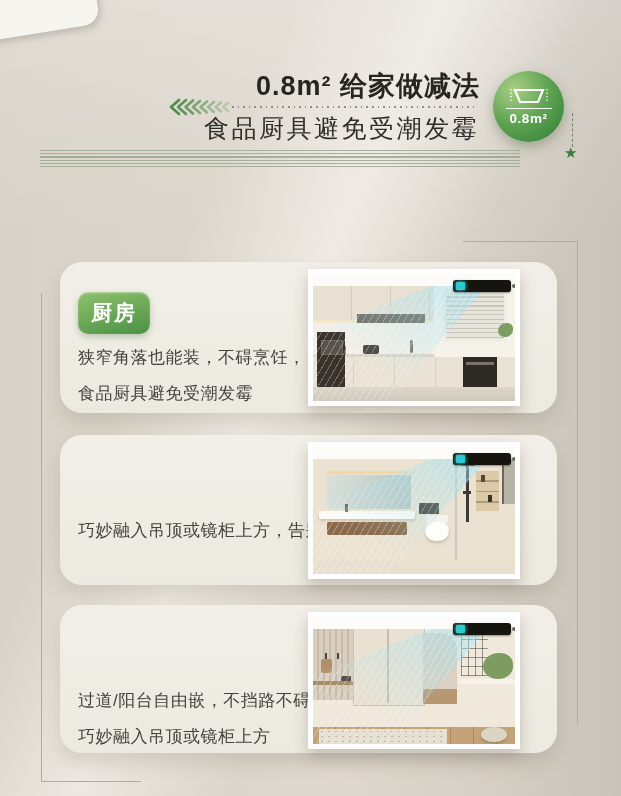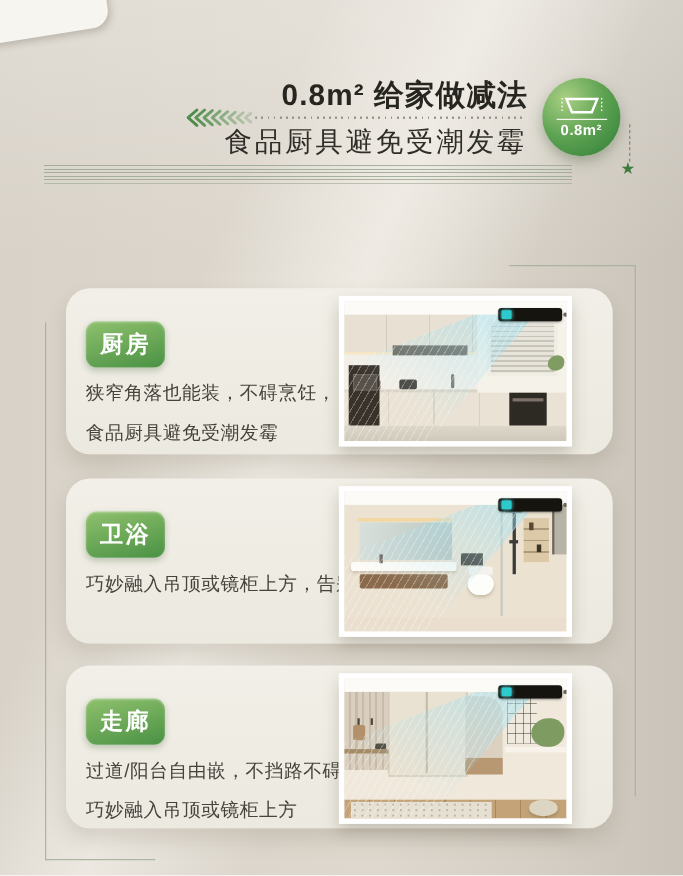--- a/index.html
+++ b/index.html
@@ -207,21 +207,20 @@
         <i class="ceil"></i>
         <span class="device">
             <span class="scr"></span>
             <span class="knob"></span>
           </span>
       </div>
     </div>
   </div>
 
   <div class="abs card c2">
-    <span class="tag">卫浴</span>
     <div class="desc">
       <div>巧妙融入吊顶或镜柜上方，告别</div>
     </div>
     <div class="photo">
       <div class="scene">
         <i class="b-wall"></i>
           <i class="b-led"></i>
           <i class="b-mirror"></i>
         <i class="b-vanity"></i>
           <i class="b-faucet"></i>
@@ -243,21 +242,20 @@
         <i class="ceil"></i>
         <span class="device">
             <span class="scr"></span>
             <span class="knob"></span>
           </span>
       </div>
     </div>
   </div>
 
   <div class="abs card c3">
-    <span class="tag">走廊</span>
     <div class="desc">
       <div>过道/阳台自由嵌，不挡路不碍眼，</div>
       <div>巧妙融入吊顶或镜柜上方</div>
     </div>
     <div class="photo">
       <div class="scene">
         <i class="c-wall"></i>
           <i class="c-slats"></i>
           <i class="c-hook1"></i>
           <i class="c-hook2"></i>

